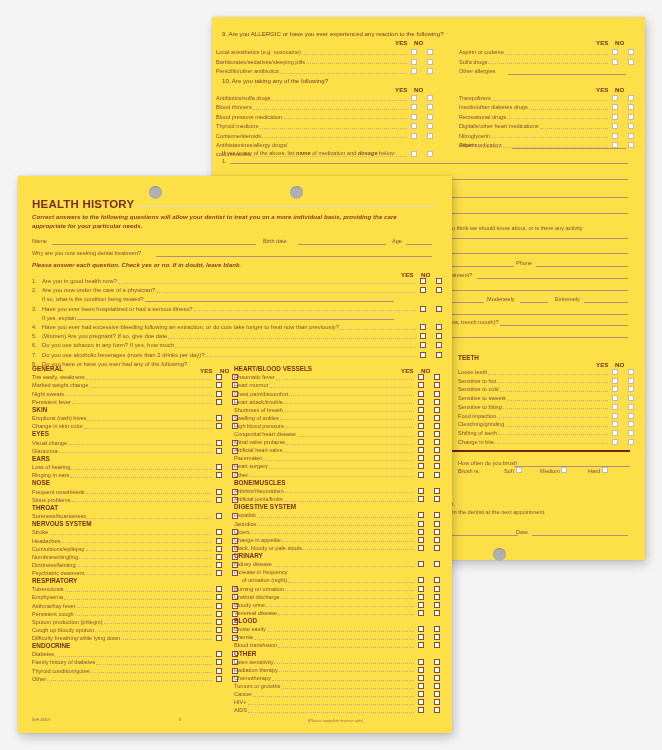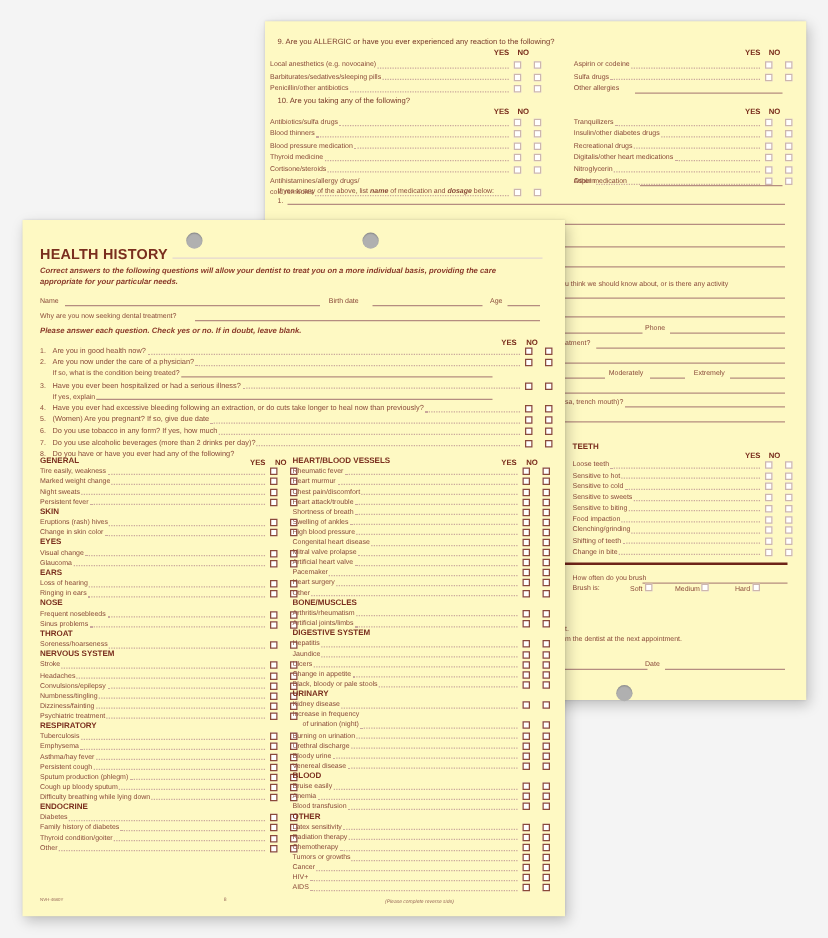--- a/index.html
+++ b/index.html
@@ -1,18 +1,18 @@
 <!DOCTYPE html>
 <html><head>
 <meta charset="utf-8">
 <style>
   * { box-sizing: border-box; margin: 0; padding: 0; }
   html, body { width: 662px; height: 750px; background: #f4f4f4; overflow: hidden; }
   body { position: relative; font-family: "Liberation Sans", sans-serif; color: #7a3a2a; }
-  .page { position: absolute; background: #fef9c3; box-shadow: 2px 4px 10px rgba(0,0,0,0.22), 0 0 2px rgba(0,0,0,0.12); }
+  .page { position: absolute; background: #fde047; box-shadow: 2px 4px 10px rgba(0,0,0,0.22), 0 0 2px rgba(0,0,0,0.12); }
   #back { left: 212px; top: 17px; width: 433px; height: 543px; }
   #front { left: 18px; top: 176px; width: 434px; height: 557px; z-index: 2; }
   .abs { position: absolute; white-space: nowrap; }
   .t { font-size: 5.6px; color: #8a4a3a; line-height: 8.1px; }
   .q { font-size: 6.1px; color: #7a3a2a; }
   .h { font-size: 6.4px; font-weight: bold; color: #7a2e1e; }
   .yn { font-size: 6.2px; font-weight: bold; color: #7a2e1e; }
   .row { position: absolute; height: 8.1px; display: flex; align-items: center; }
   .row .lbl { font-size: 5.6px; color: #8a4a3a; white-space: nowrap; padding-right: 1px; }
   .row .dots { flex: 1; border-bottom: 1px dotted #c9a79c; height: 5px; margin-right: 4px; }

